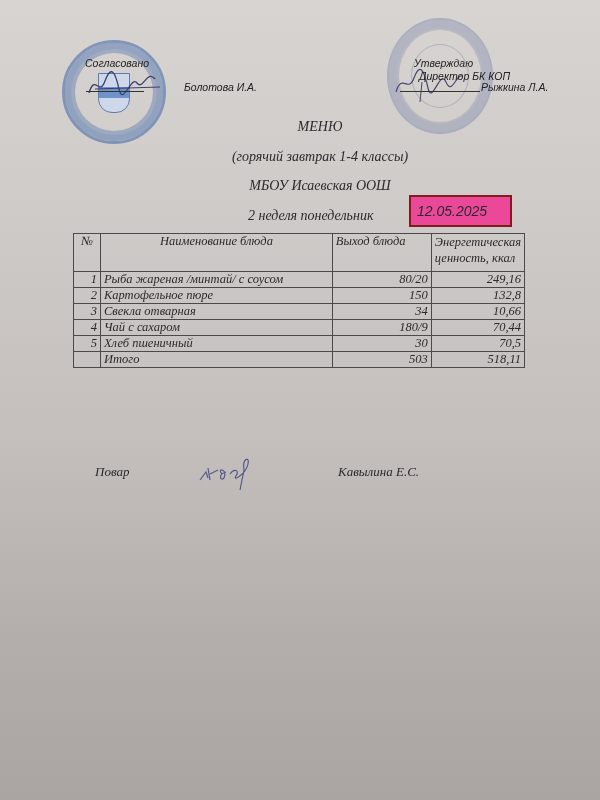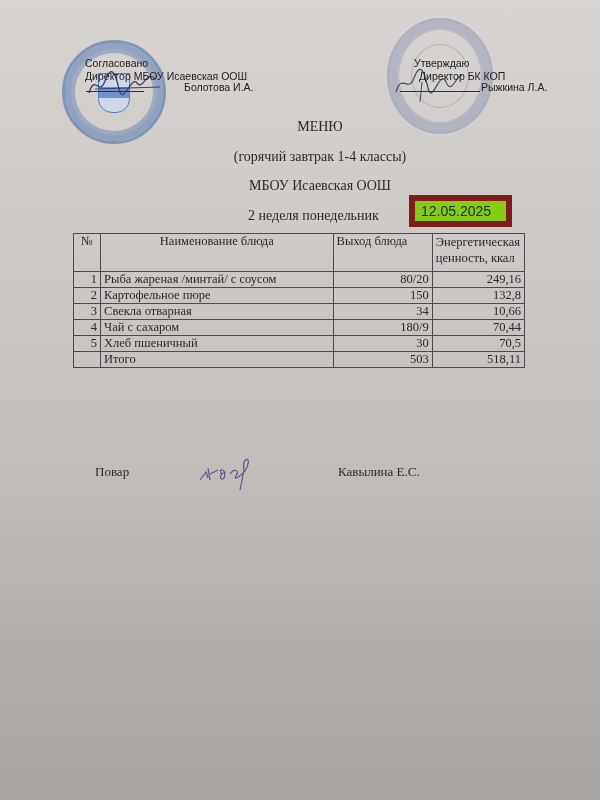--- a/index.html
+++ b/index.html
@@ -2,21 +2,21 @@
 <html><head>
   <meta charset="utf-8">
   <style>
     html, body { margin: 0; padding: 0; }
     body {
       width: 600px; height: 800px; overflow: hidden; position: relative;
       background: linear-gradient(180deg, #d8d4d1 0%, #cfcbc8 25%, #c4bfbc 55%, #b3aeab 80%, #aaa5a2 100%);
       font-family: "Liberation Serif", serif;
       color: #2a2a2c;
     }
-    .page { position: absolute; left: 0; top: 0; width: 600px; height: 800px; }
+    .page { position: absolute; left: 0; top: 0; width: 600px; height: 800px; font-style: italic; }
     .abs { position: absolute; white-space: nowrap; }
 
     
     .stamp { position: absolute; border-radius: 50%; }
     .stamp-left {
       left: 62px; top: 40px; width: 98px; height: 98px;
       border: 3px solid rgba(60,100,170,0.55);
       box-shadow: inset 0 0 0 6px rgba(90,130,190,0.18), inset 0 0 0 10px rgba(60,100,170,0.35);
     }
     .stamp-left .emblem {
@@ -33,21 +33,21 @@
       position: absolute; left: 22px; top: 24px; width: 56px; height: 62px; border-radius: 50%;
       border: 1px solid rgba(120,130,170,0.4);
     }
 
     .approve-text { font-size: 10.5px; color: #222; font-family: "Liberation Sans", sans-serif; }
 
     .title { font-size: 14px; color: #2a2a2c; }
 
     .date-box {
       position: absolute; left: 409px; top: 195px; width: 103px; height: 32px;
-      border: 6px solid #7f1d1d; background: #84cc16;
+      border: 2px solid #7f1d1d; background: #ec4899;
       font-family: "Liberation Sans", sans-serif; font-size: 14px; color: #2a2a30;
       display: flex; align-items: center; padding-left: 6px; box-sizing: border-box;
     }
 
     table.menu {
       position: absolute; left: 73px; top: 233px; width: 452px;
       border-collapse: collapse; font-size: 12.5px; color: #2a2a2c;
       font-family: "Liberation Serif", serif;
     }
     table.menu td, table.menu th {
@@ -69,21 +69,20 @@
 <div class="page">
 
   <div class="stamp stamp-left">
     <div class="emblem"></div>
   </div>
   <svg class="abs" style="left:85px;top:63px;" width="80" height="40">
     <path d="M4 30 C 10 10, 14 34, 20 18 S 30 8, 34 26 S 46 12, 52 20 S 62 6, 70 16" fill="none" stroke="#3a3f70" stroke-width="1.3"></path>
     <path d="M10 26 L 75 24" fill="none" stroke="#3a3f70" stroke-width="1"></path>
   </svg>
   <div class="abs approve-text" style="left:85px;top:57px;">Согласовано</div>
-  <div class="abs approve-text" style="left:85px;top:70px;">Директор МБОУ Исаевская ООШ</div>
   <div class="abs approve-text" style="left:86px;top:91px;width:58px;border-bottom:1px solid #333;height:0;"></div>
   <div class="abs approve-text" style="left:144px;top:81px;padding-left:40px;">Болотова И.А.</div>
 
   <div class="stamp stamp-right">
     <div class="inner"></div>
   </div>
   <svg class="abs" style="left:392px;top:64px;" width="75" height="40">
     <path d="M4 28 C 10 8, 16 30, 22 14 S 32 6, 36 24 S 48 4, 54 18 S 64 10, 70 12" fill="none" stroke="#44496e" stroke-width="1.2"></path>
     <path d="M30 18 L 28 38" fill="none" stroke="#44496e" stroke-width="1"></path>
   </svg>

